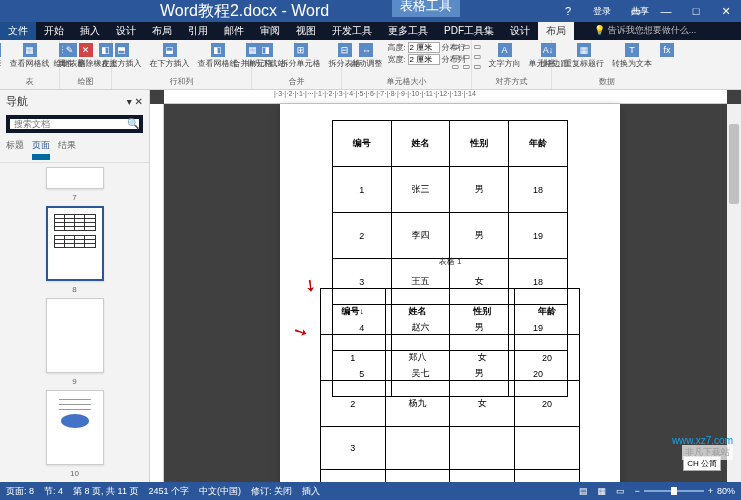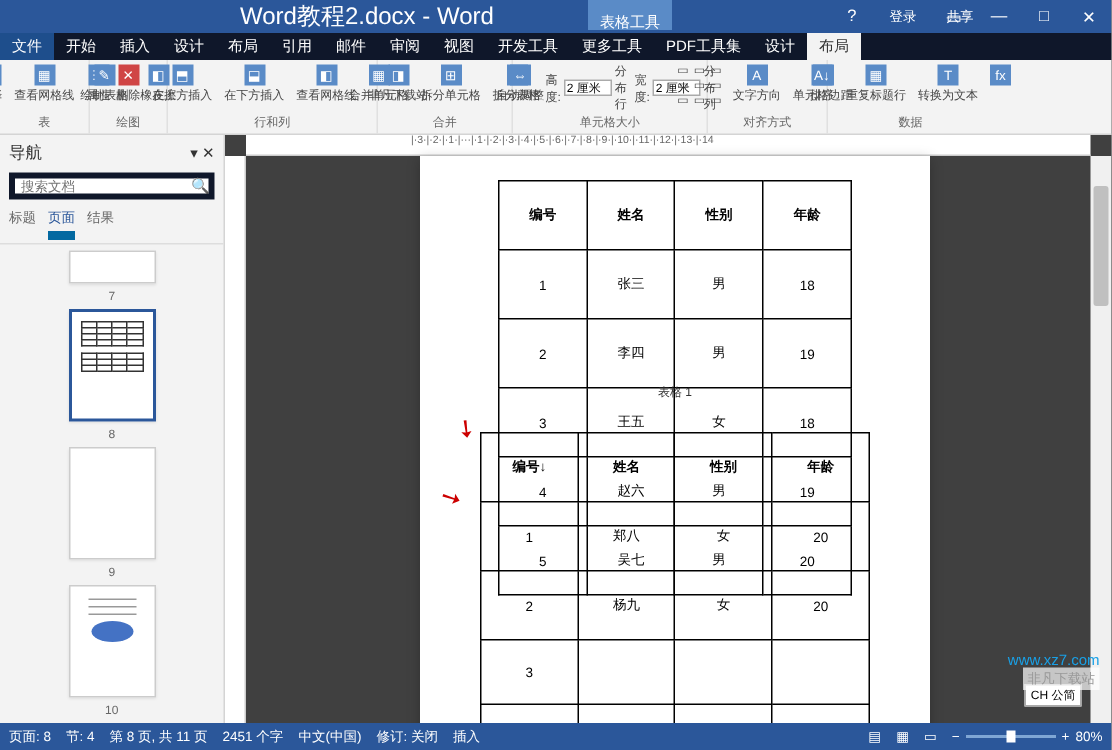--- a/index.html
+++ b/index.html
@@ -1,37 +1,37 @@
 <!DOCTYPE html>
 <html><head>
 <meta charset="utf-8">
 <style>
 *{box-sizing:border-box;margin:0;padding:0;font-family:"Microsoft YaHei",SimSun,sans-serif}
 body{background:#e6e6e6;width:741px;height:500px;overflow:hidden;font-size:10px}
 .titlebar{background:#2b579a;height:22px;display:flex;align-items:center;color:#fff;position:relative}
 .doc-title{position:absolute;left:160px;font-size:16px}
-.tab-tools{position:absolute;left:392px;top:0;background:#5a8bc7;height:17px;padding:10px 8px;font-size:10px;line-height:11px}
+.tab-tools{position:absolute;left:392px;top:0;background:#5a8bc7;height:17px;padding:0 8px;font-size:13px;line-height:11px}
 .win-ctrl{position:absolute;right:0;display:flex}
 .win-btn{width:30px;height:22px;display:flex;align-items:center;justify-content:center;color:#fff;cursor:pointer;font-size:11px}
 .login{position:absolute;right:130px;font-size:9px}
 .share{position:absolute;right:92px;font-size:9px}
 .help{position:absolute;right:170px;font-size:11px}
 .menubar{background:#0f172a;height:18px;display:flex;color:#fff;font-size:10px}
 .menu-item{padding:2px 8px;cursor:pointer}
 .menu-item.file{background:#1e4e8c}
 .menu-item.active{background:#f3f3f3;color:#333}
 .tell-me{color:#bbb;margin-left:20px;font-size:9px;padding-top:2px}
 .ribbon{background:#f3f3f3;height:50px;border-bottom:1px solid #d4d4d4;display:flex;font-size:8px;color:#444}
 .rgroup{border-right:1px solid #e0e0e0;padding:2px 4px;display:flex;flex-direction:column;justify-content:space-between;align-items:center}
 .rgroup-row{display:flex;gap:2px}
 .rbtn{display:flex;flex-direction:column;align-items:center;gap:1px;padding:1px 3px;cursor:pointer;min-width:18px}
 .rbtn .ico{width:14px;height:14px;background:#5a8bc7;display:flex;align-items:center;justify-content:center;font-size:9px;color:#fff}
 .rbtn span{font-size:8px;white-space:nowrap}
 .glabel{font-size:8px;color:#666;text-align:center}
-.sizegrp{display:flex;flex-direction:row;gap:1px;font-size:8px}
+.sizegrp{display:flex;flex-direction:column;gap:1px;font-size:8px}
 .sizerow{display:flex;align-items:center;gap:2px}
 .sizeinput{width:32px;height:11px;border:1px solid #aaa;font-size:8px;padding:0 1px}
 .workspace{display:flex;height:392px;background:#404040}
 .navpane{width:150px;background:#f3f3f3;border-right:1px solid #d4d4d4;display:flex;flex-direction:column}
 .nav-hdr{padding:4px 6px;display:flex;justify-content:space-between;align-items:center;font-size:11px;color:#333}
 .nav-close{cursor:pointer;font-size:10px}
 .nav-search{margin:2px 6px;position:relative}
 .nav-search input{width:100%;height:18px;border:4px solid #0f172a;font-size:9px;padding:0 18px 0 4px}
 .nav-search .sicon{position:absolute;right:3px;top:3px;font-size:10px;color:#666}
 .nav-tabs{display:flex;gap:8px;padding:2px 6px;font-size:9px;border-bottom:1px solid #ddd}
@@ -99,20 +99,21 @@
   <div class="menu-item">布局</div>
   <div class="menu-item">引用</div>
   <div class="menu-item">邮件</div>
   <div class="menu-item">审阅</div>
   <div class="menu-item">视图</div>
   <div class="menu-item">开发工具</div>
   <div class="menu-item">更多工具</div>
   <div class="menu-item">PDF工具集</div>
   <div class="menu-item">设计</div>
   <div class="menu-item active">布局</div>
+  <div class="tell-me">💡 <span>告诉我您想要做什么...</span></div>
 </div>
 
 <div class="ribbon">
   <div class="rgroup" style="width:60px">
     <div class="rgroup-row">
       <div class="rbtn">
           <div class="ico">▭</div>
           <span>选择</span>
         </div>
       <div class="rbtn">

